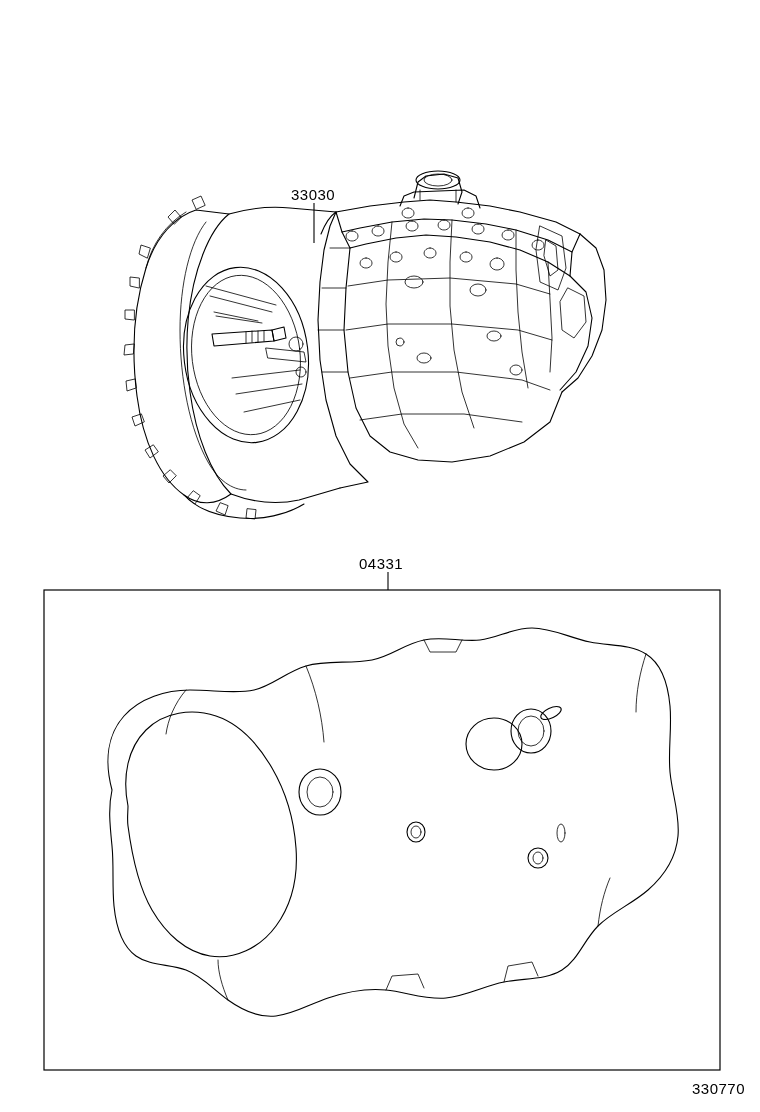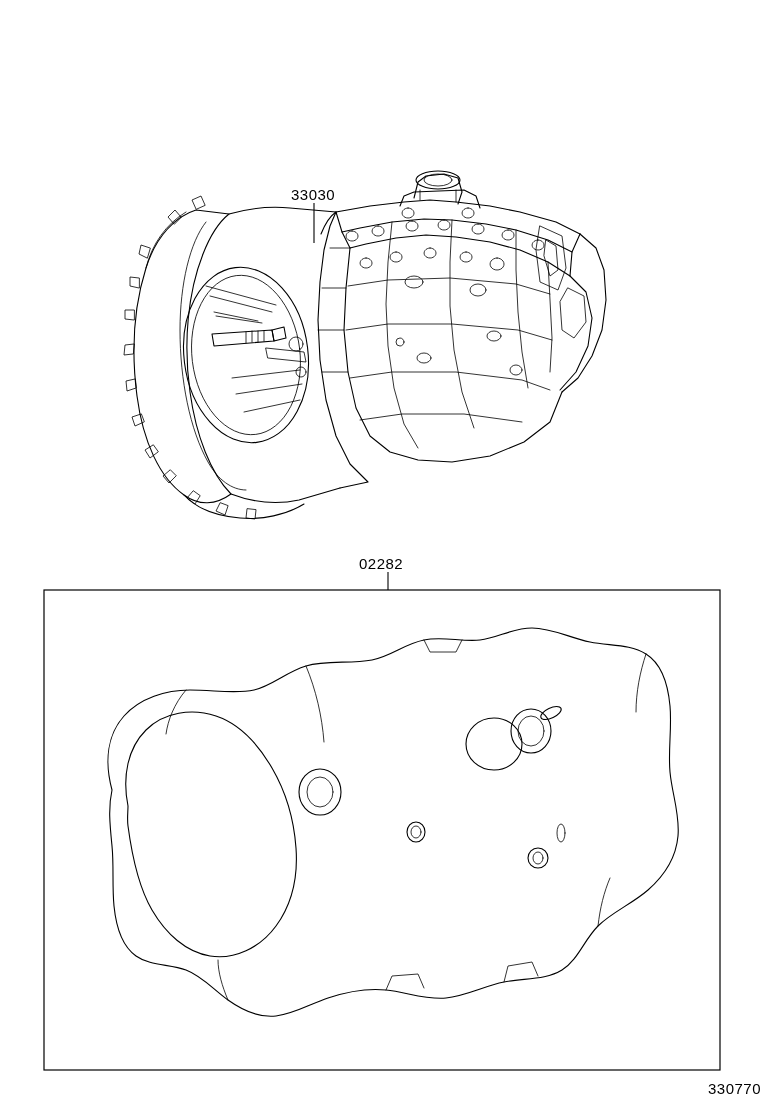--- a/index.html
+++ b/index.html
@@ -33,21 +33,20 @@
   }
   #label-04331 {
     left: 359px;
     top: 555px;
   }
   #label-sheet-no {
     left: 692px;
     top: 1080px;
     font-size: 15px;
     letter-spacing: 0.5px;
-    margin-left: 16px;
   }
   svg.art {
     position: absolute;
     left: 0;
     top: 0;
     width: 760px;
     height: 1112px;
     pointer-events: none;
   }
   .ln {
@@ -293,17 +292,17 @@
 
         <ellipse class="ln-thin" cx="561" cy="833" rx="4" ry="9"></ellipse>
       </g>
 
       <path class="ln-thin" d="M306 666 C 316 690, 322 716, 324 742"></path>
       <path class="ln-thin" d="M646 654 C 640 672, 636 692, 636 712"></path>
       <path class="ln-thin" d="M598 926 C 600 908, 604 892, 610 878"></path>
     </g>
   </svg>
 
-  <div class="label" id="label-04331">02282</div>
+  <div class="label" id="label-04331">04331</div>
 
   <div class="label" id="label-sheet-no">330770</div>
 
 </div>
 
 </body></html>

